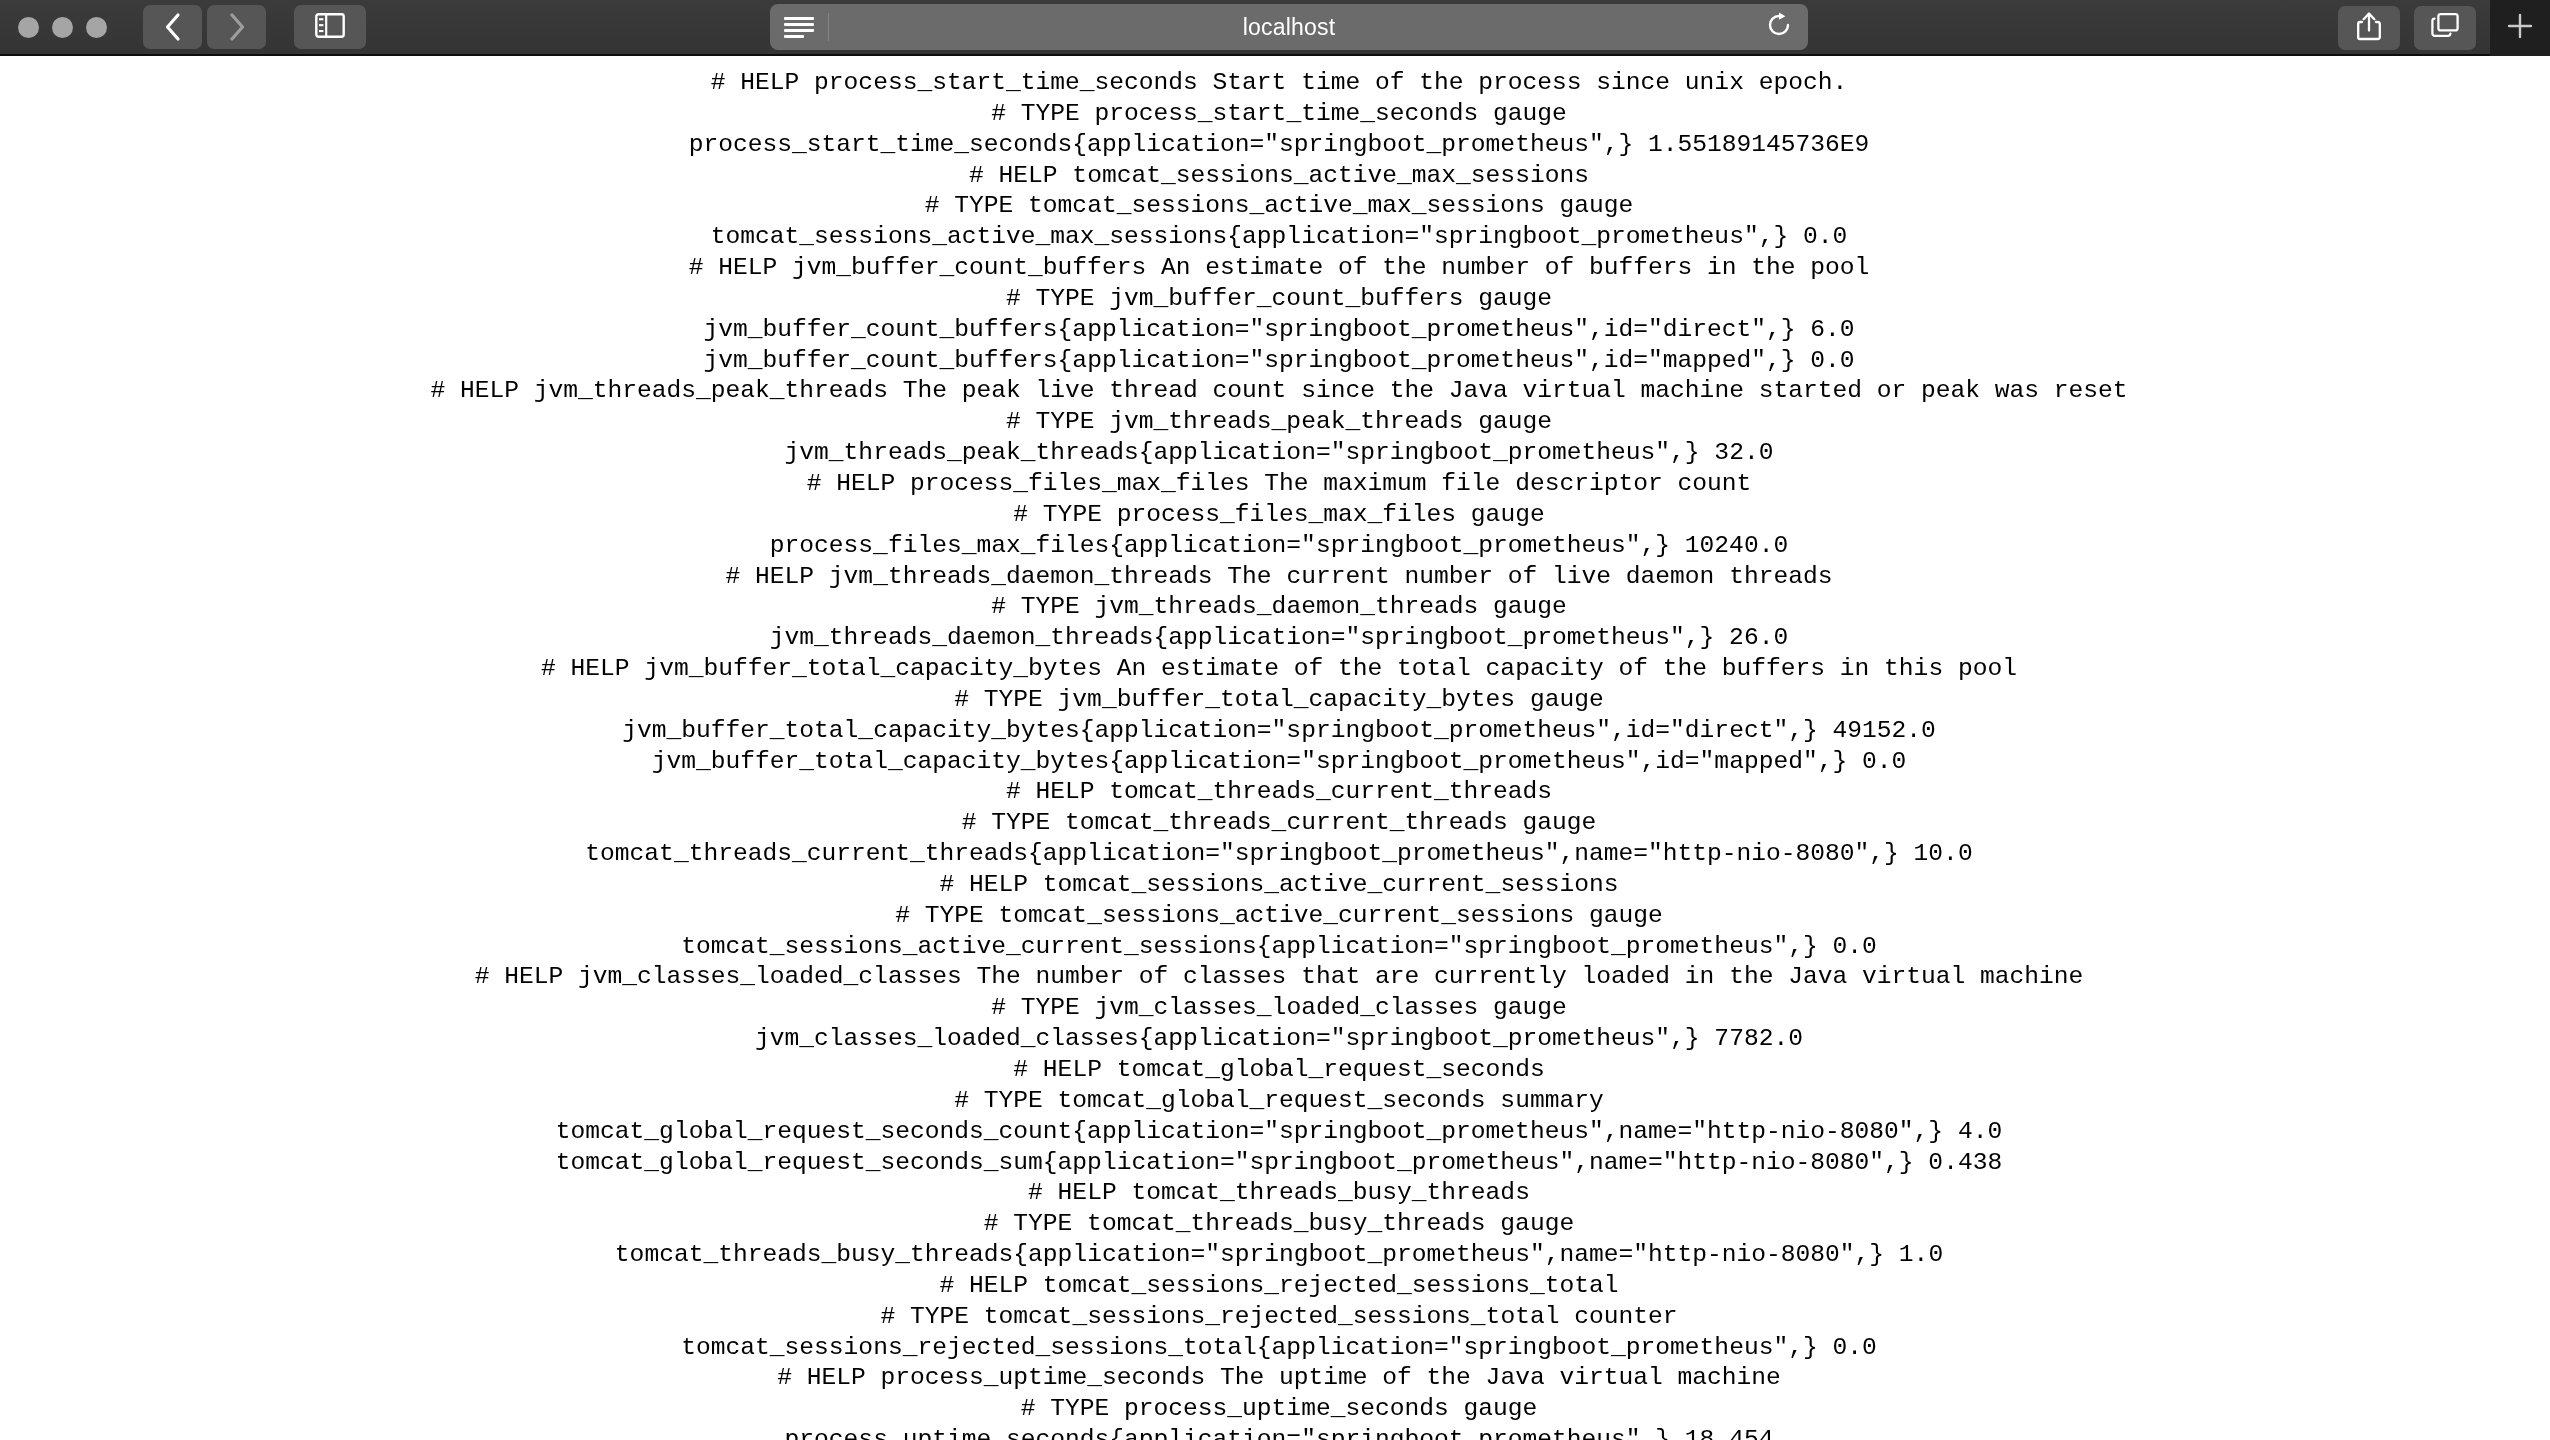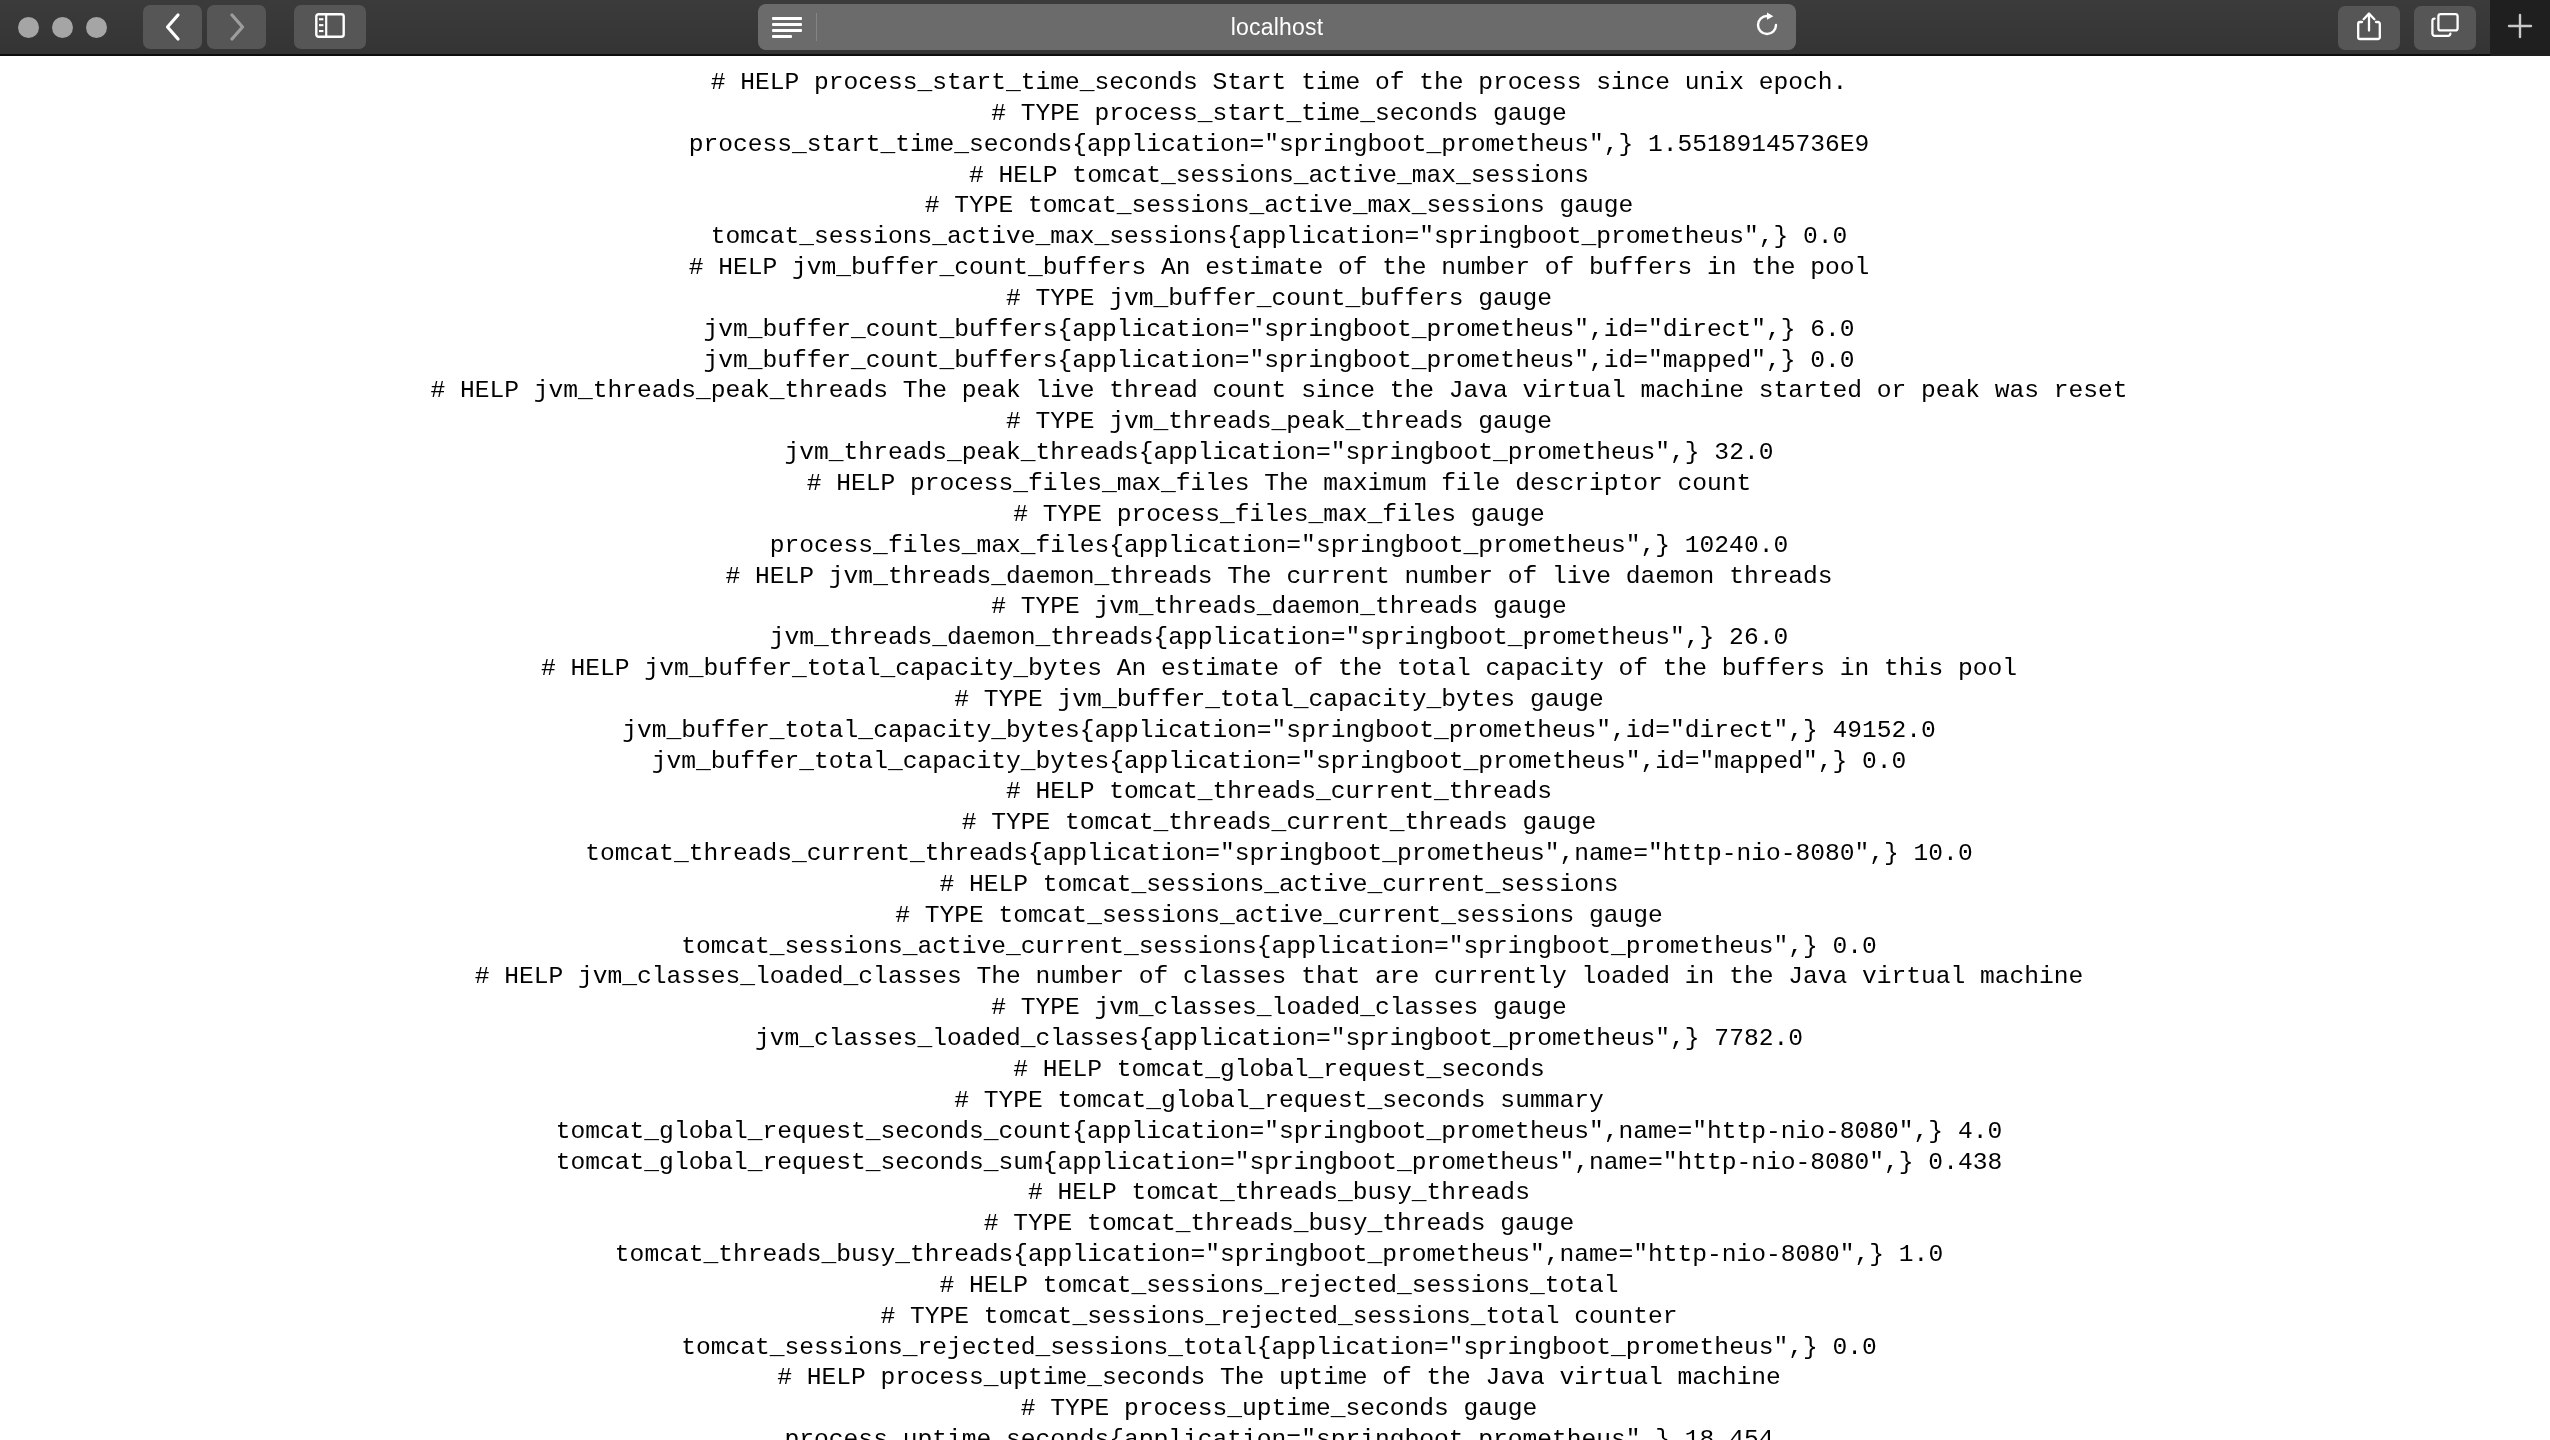--- a/index.html
+++ b/index.html
@@ -91,20 +91,21 @@
   }
   .urlfield {
     width: 100%;
     height: 100%;
     box-sizing: border-box;
     background: #6b6b6b;
     border-radius: 8px;
     display: flex;
     align-items: center;
     position: relative;
+    margin-left: 12px;
   }
   .reader-icon {
     position: absolute;
     left: 14px;
     top: 50%;
     transform: translateY(-50%);
     width: 30px;
     height: 24px;
     display: flex;
     flex-direction: column;

